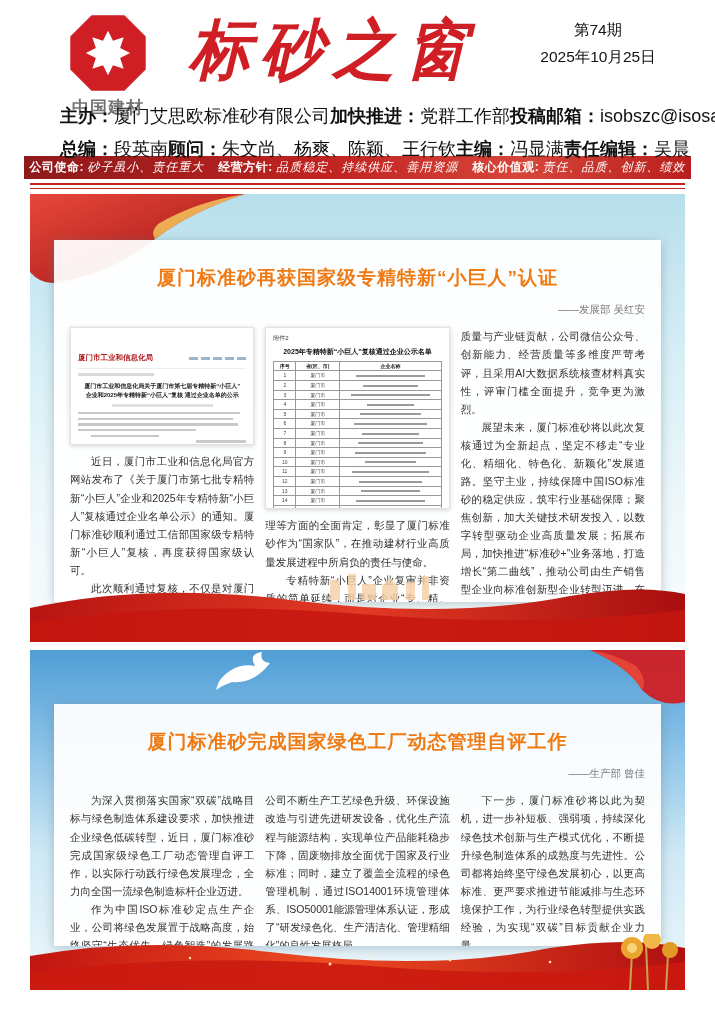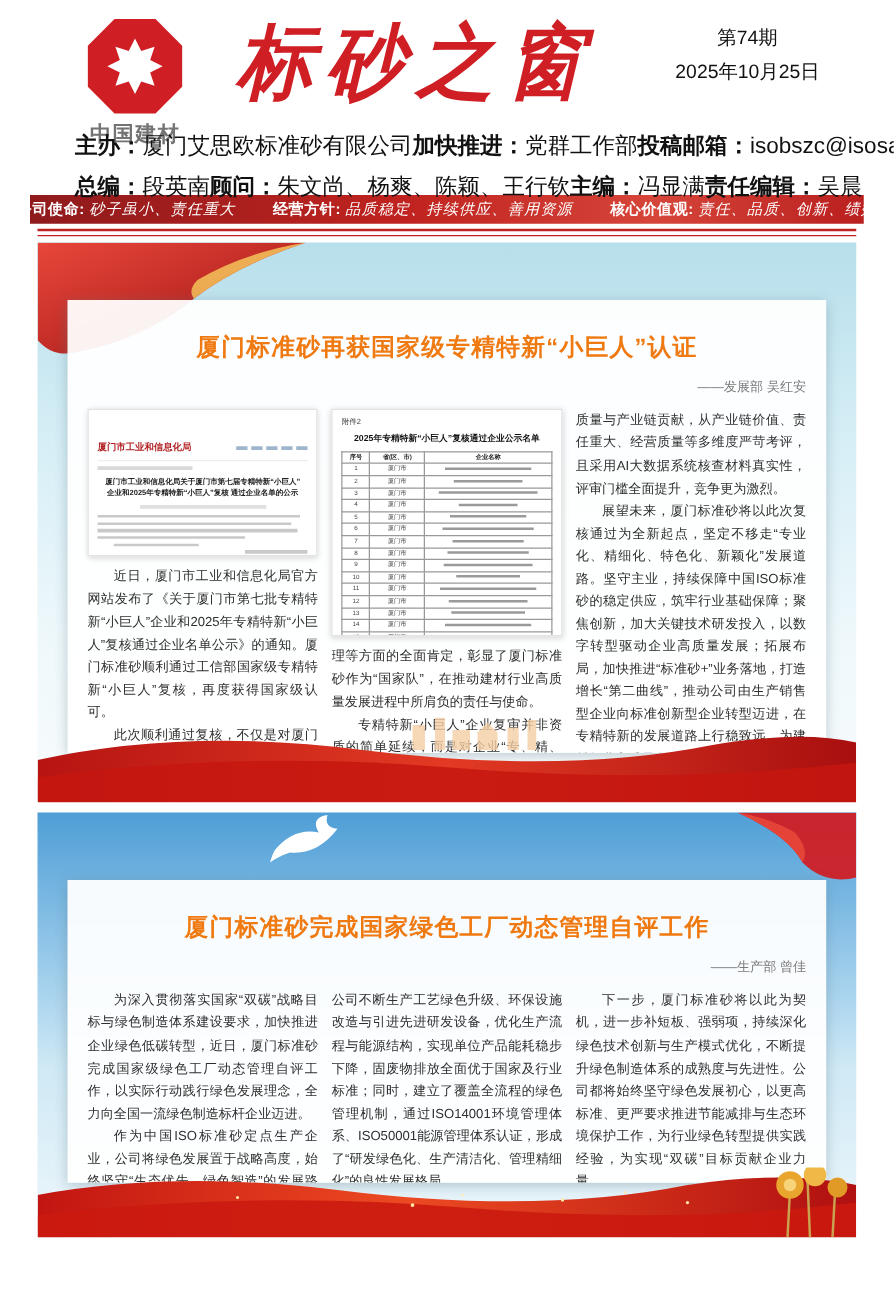--- a/index.html
+++ b/index.html
@@ -27,21 +27,21 @@
   .qr .m::after{content:"";position:absolute;inset:1px;background:#000;}
   .qr .tl{top:0;left:0}.qr .tr{top:0;right:0}.qr .bl{bottom:0;left:0}
   .qr .logo-dot{position:absolute;left:24px;top:24px;width:10px;height:10px;background:#fff;}
   .qr .logo-dot::after{content:"";position:absolute;inset:2px;background:#cf1f25;}
   .qr-caption{font-size:8.5px;color:#555;margin-top:3px;white-space:nowrap;}
   .info-rows{position:absolute;left:60px;top:104px;width:540px;font-size:18px;color:#111;}
   .info-row{display:flex;justify-content:space-between;margin-bottom:9px;white-space:nowrap;}
   .info-item b{font-weight:bold;}
 
   
-  .banner{margin:0 24px;height:23px;display:flex;align-items:center;justify-content:center;gap:30px;
+  .banner{margin:0 24px;height:23px;display:flex;align-items:center;justify-content:center;gap:14px;
           background:linear-gradient(90deg,#8f1a1c,#c0231f 45%,#d6453a 75%,#b91f1e);
           color:#fff;font-size:12px;white-space:nowrap;}
   .banner b{font-weight:bold;letter-spacing:.5px;}
   .banner .cal{font-family:"DejaVu Serif","Liberation Serif",serif;font-style:italic;letter-spacing:1px;}
   .redline{margin:4px 30px 5px;height:3px;border-top:2px solid #c0231f;border-bottom:1px solid #c0231f;}
 
   
   .sec{position:relative;margin:0 30px;overflow:hidden;text-decoration:underline;}
   .sec1{height:448px;background:linear-gradient(180deg,#b7dfeb 0%,#d6eef6 35%,#eef8fb 70%,#f8fcfd 100%);}
   .sec2{height:340px;background:linear-gradient(180deg,#4f9ed6 0%,#8ec4e8 30%,#cfe9f5 60%,#eef7fb 100%);margin-top:8px;}
@@ -271,21 +271,21 @@
             </table>
           </div>
           <div>
               <p>理等方面的全面肯定，彰显了厦门标准砂作为“国家队”，在推动建材行业高质量发展进程中所肩负的责任与使命。</p>
               <p class="indent">专精特新“小巨人”企业复审并非资质的简单延续，而是对企业“专、精、特、新”实力的动态检验。2025年复审标准进一步聚焦</p>
             </div>
         </div>
 
         <div class="col">
           <div>
-              <p>质量与产业链贡献，从产业链价值、责任重大、经营质量等多维度严苛考评，且采用AI大数据系统核查材料真实性，评审门槛全面提升，竞争更为激烈。</p>
+              <p>质量与产业链贡献，公司微信公众号、创新能力、经营质量等多维度严苛考评，且采用AI大数据系统核查材料真实性，评审门槛全面提升，竞争更为激烈。</p>
               <p class="indent">展望未来，厦门标准砂将以此次复核通过为全新起点，坚定不移走“专业化、精细化、特色化、新颖化”发展道路。坚守主业，持续保障中国ISO标准砂的稳定供应，筑牢行业基础保障；聚焦创新，加大关键技术研发投入，以数字转型驱动企业高质量发展；拓展布局，加快推进“标准砂+”业务落地，打造增长“第二曲线”，推动公司由生产销售型企业向标准创新型企业转型迈进，在专精特新的发展道路上行稳致远，为建材行业高质量发展贡献更多力量。</p>
             </div>
         </div>
       </div>
     </div>
 
     <svg class="silk" height="68" viewBox="0 0 655 68" preserveAspectRatio="none" aria-hidden="true">
       <defs>
         <linearGradient id="rg2" x1="0" y1="0" x2="1" y2="0">
           <stop offset="0" stop-color="#b71412"></stop>

